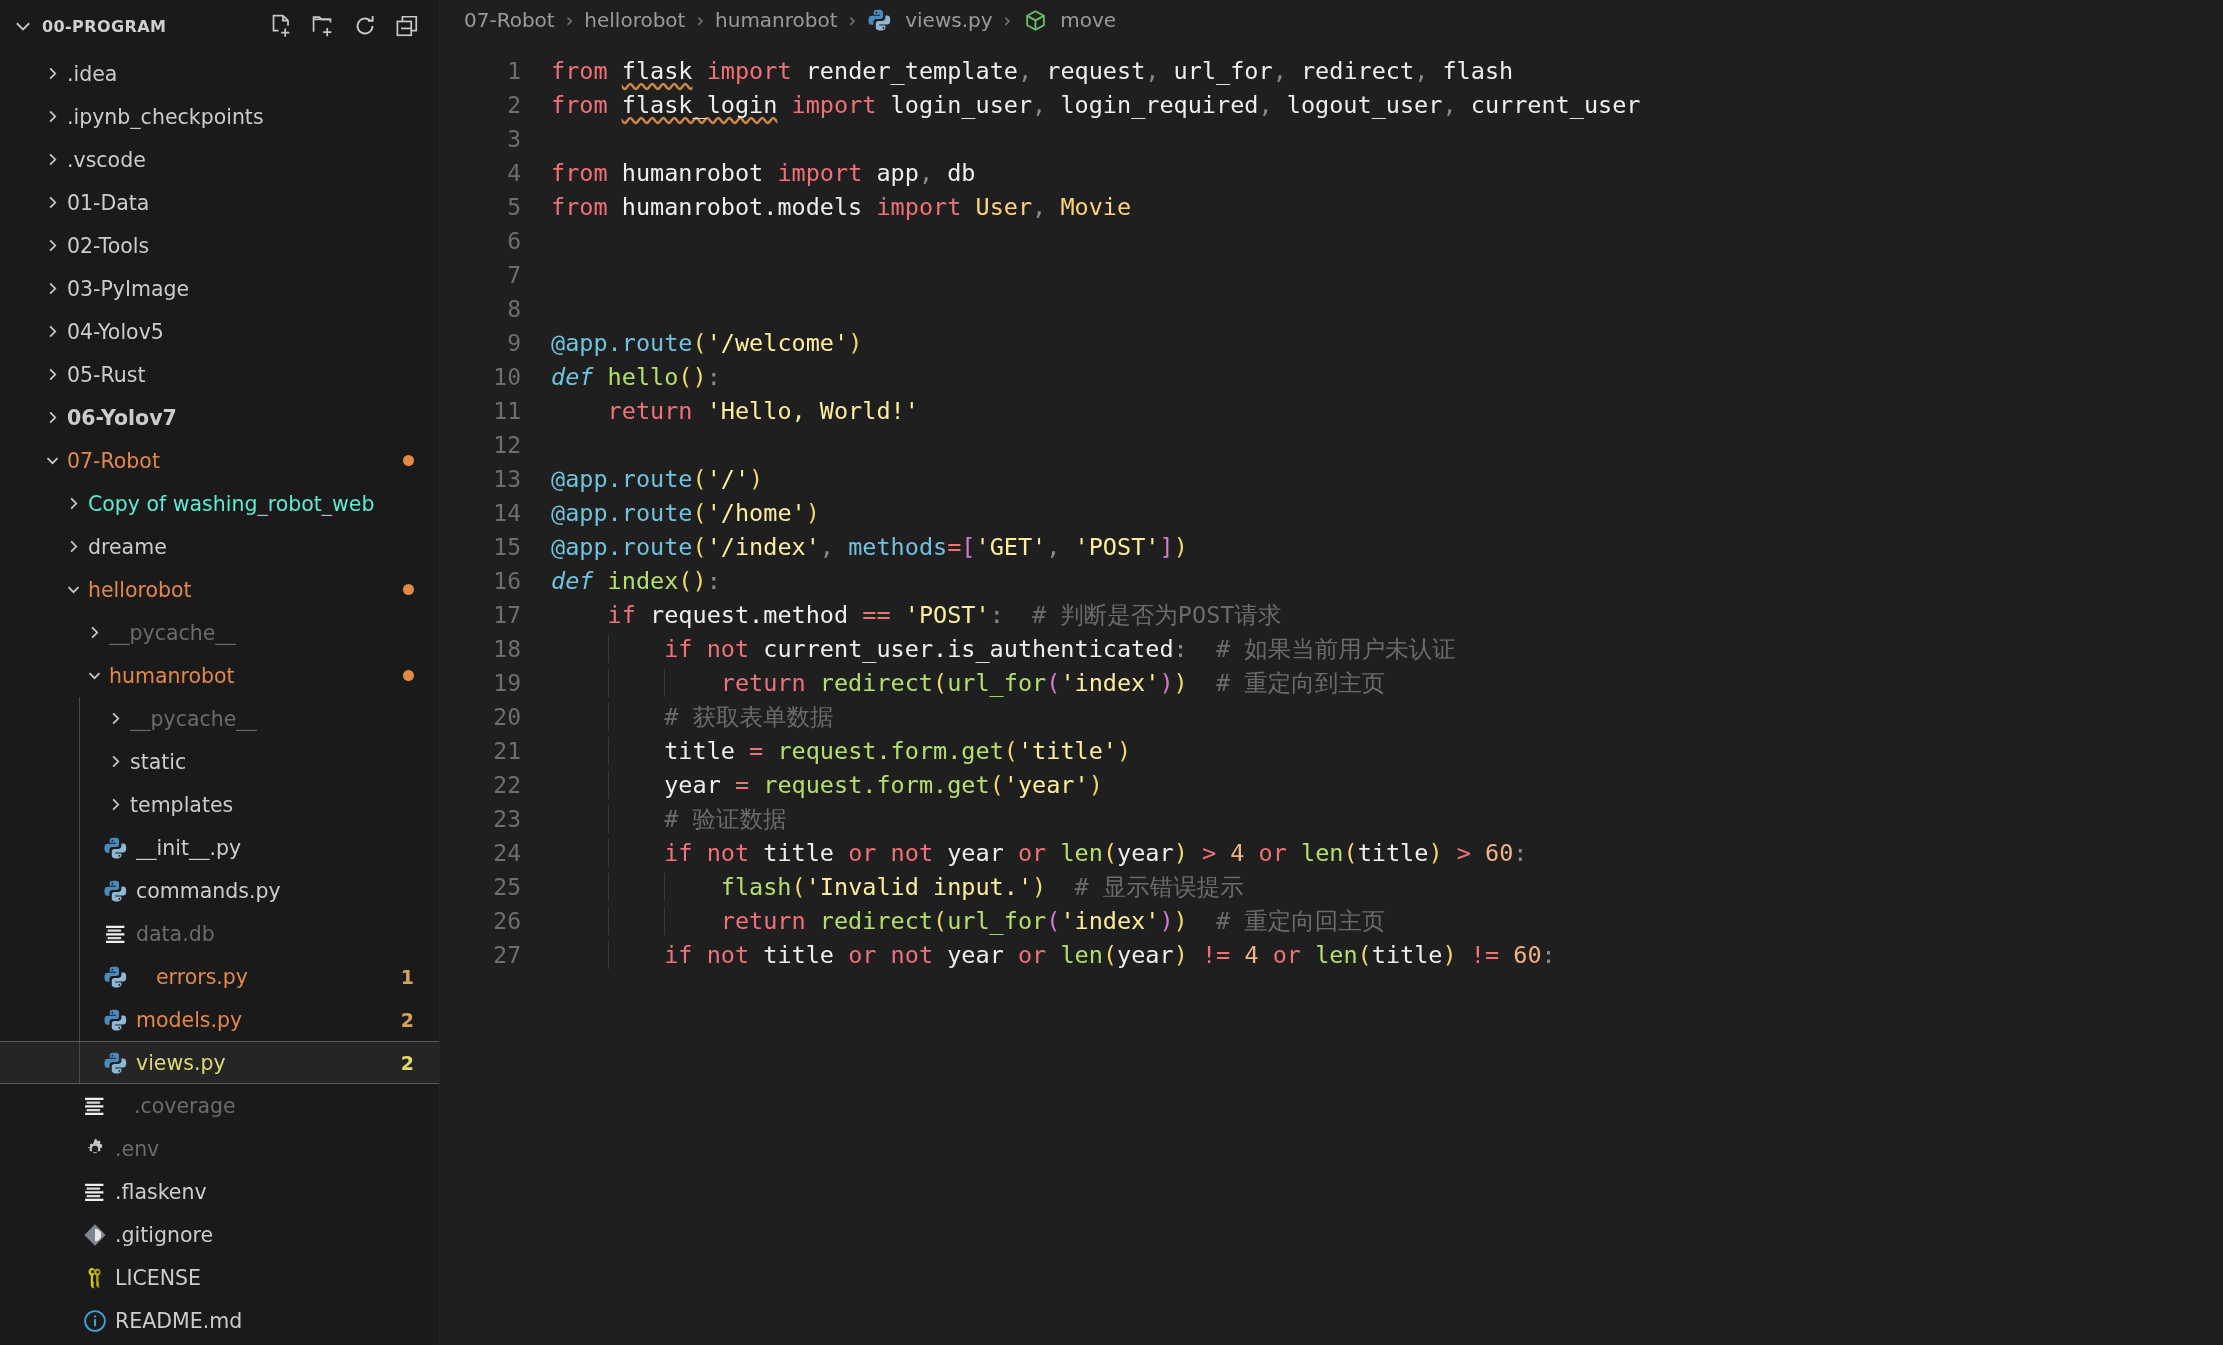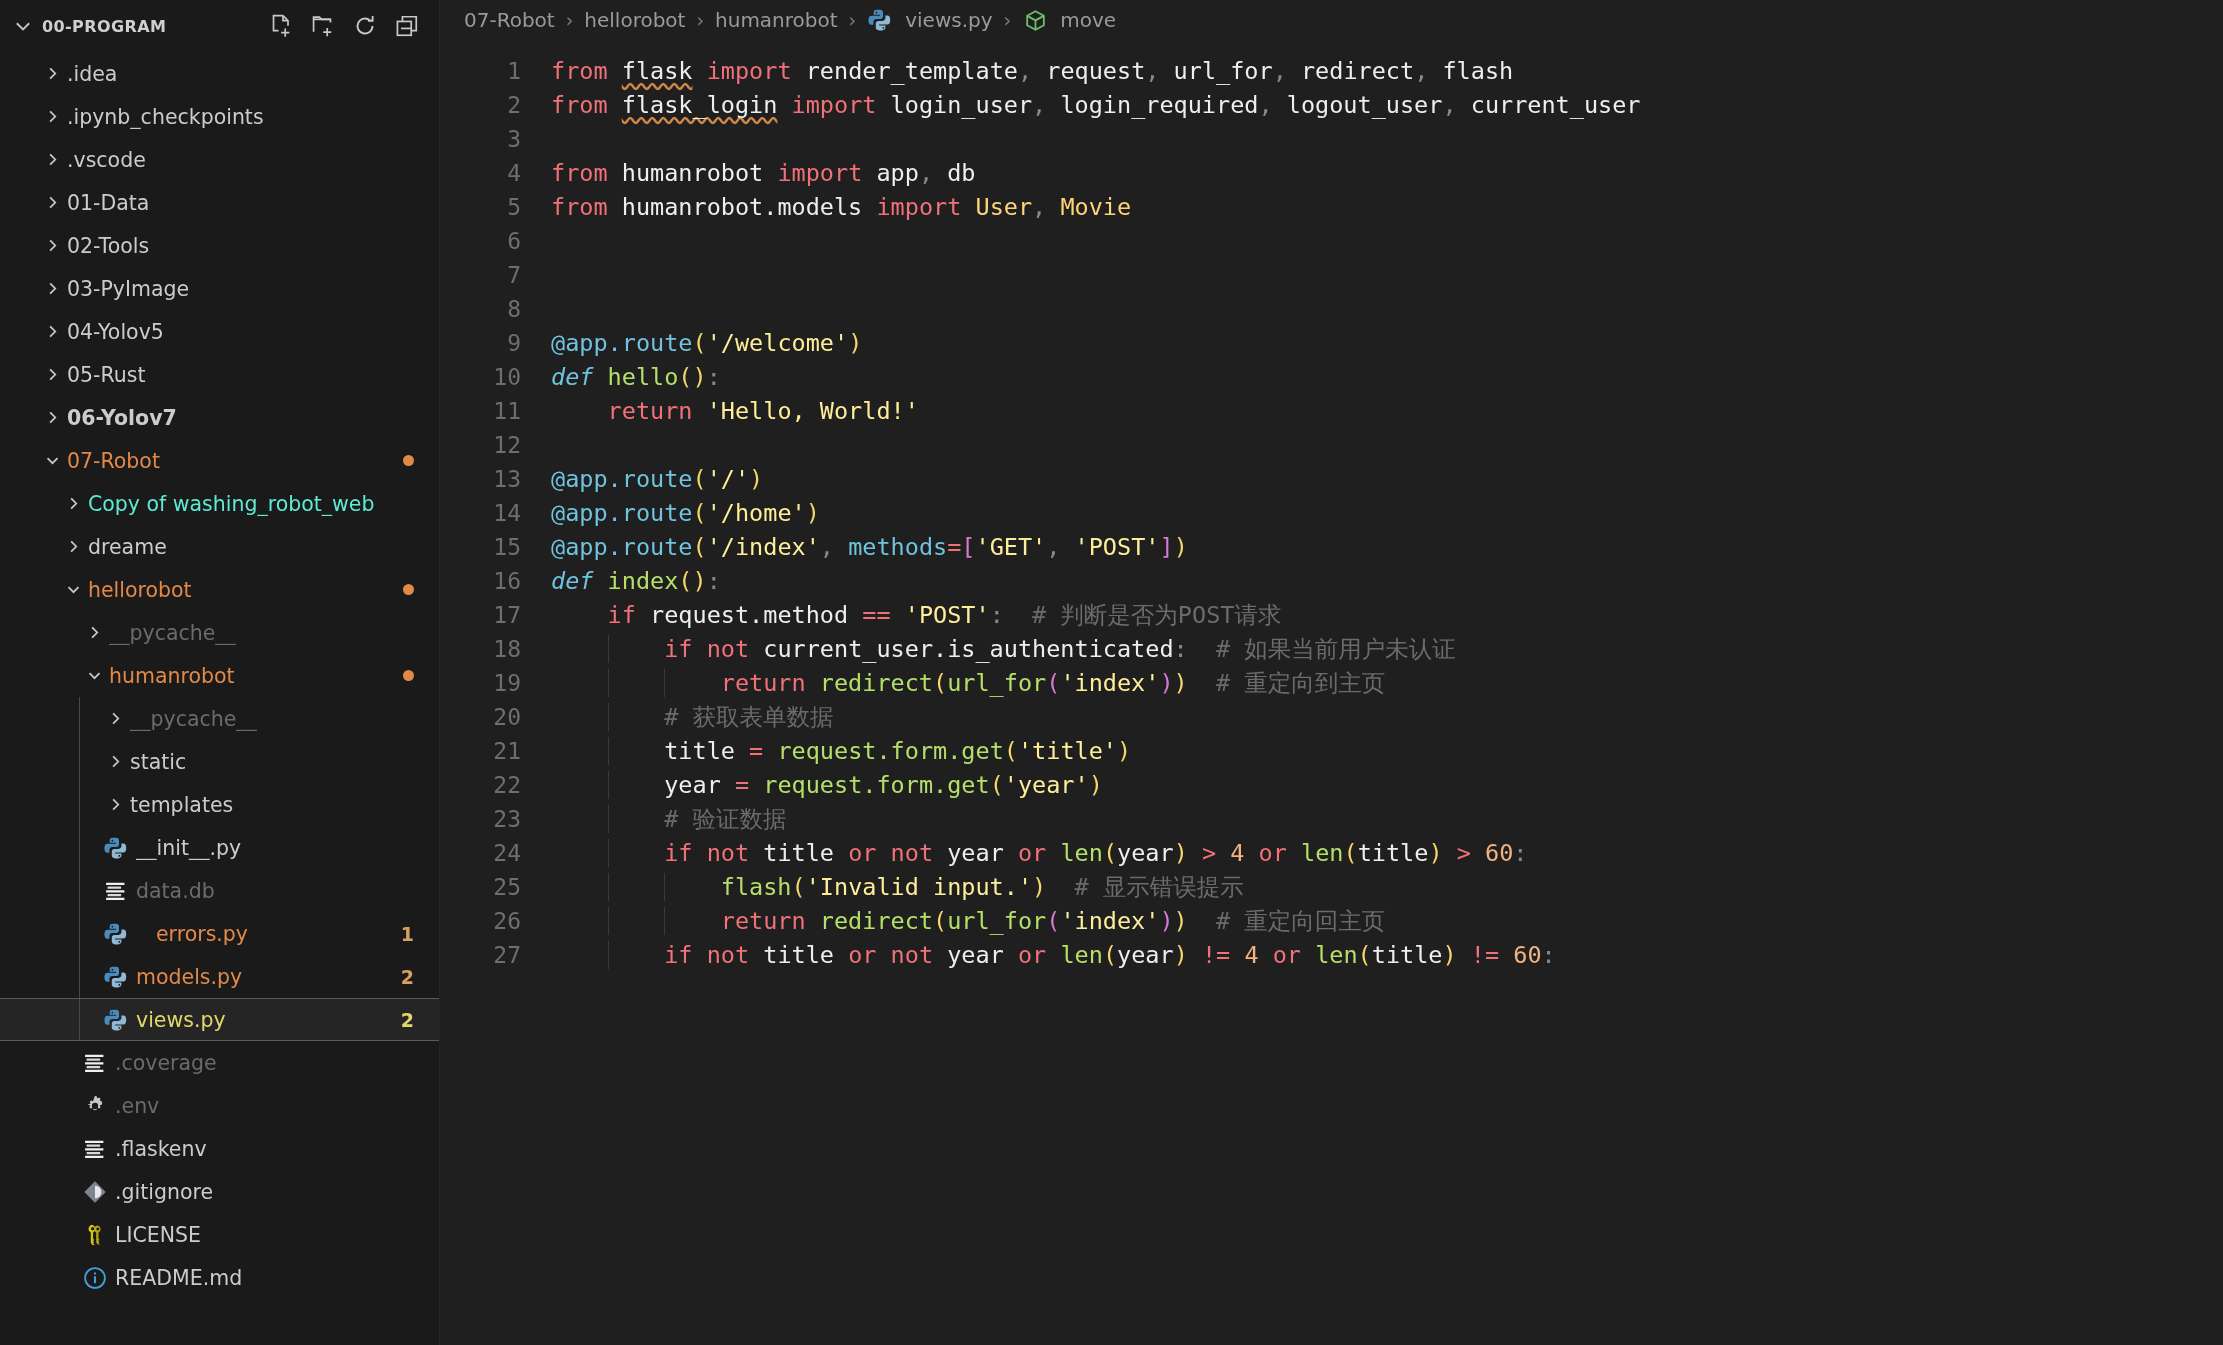--- a/index.html
+++ b/index.html
@@ -360,20 +360,32 @@
             </svg>
           </span>
           <span class="label" style="color: rgb(204, 204, 204);">__init__.py</span>
         </div>
         <div class="row">
           <span class="ind" style="width: 88px;">
             <span class="guide" style="left: 67px;"></span>
           </span>
           <span class="ficon">
             <svg viewBox="0 0 16 16" width="24" height="24">
+              <path d="M7.9 1.1c-1.1 0-2.1.1-2.9.3-.9.2-1.2.7-1.2 1.5v1.6h4.2v.6H2.4c-.9 0-1.7.5-1.9 1.5-.3 1.1-.3 1.8 0 3 .2.9.8 1.5 1.7 1.5h1.4V9.2c0-1 .9-1.9 1.9-1.9h2.9c.9 0 1.6-.7 1.6-1.6V2.9c0-.9-.7-1.5-1.6-1.7-.5-.1-1-.1-1.5-.1zM5.6 2.5c.3 0 .6.3.6.6s-.3.6-.6.6-.6-.3-.6-.6.3-.6.6-.6z" fill="#4a8bbe"></path>
+              <path d="M11.6 4.9v1.8c0 1-.9 1.9-1.9 1.9H6.8c-.9 0-1.6.8-1.6 1.6v3c0 .9.7 1.4 1.6 1.6 1 .3 2 .4 3.2 0 .8-.2 1.6-.7 1.6-1.6v-1.6H7.4v-.6h5.6c.9 0 1.3-.6 1.6-1.5.3-1 .3-1.9 0-3-.2-.9-.7-1.5-1.6-1.5h-1.4zM10.2 12.7c.3 0 .6.3.6.6s-.3.6-.6.6-.6-.3-.6-.6.3-.6.6-.6z" fill="#8fb8d4"></path>
+            </svg>
+          </span>
+          <span class="label" style="color: rgb(204, 204, 204);">commands.py</span>
+        </div>
+        <div class="row">
+          <span class="ind" style="width: 88px;">
+            <span class="guide" style="left: 67px;"></span>
+          </span>
+          <span class="ficon">
+            <svg viewBox="0 0 16 16" width="24" height="24">
               <rect x="1.4" y="2.5" width="12.2" height="1.5" fill="#f0f0f0"></rect>
               <rect x="2.4" y="5.0" width="9.0" height="1.5" fill="#d8d8d8"></rect>
               <rect x="1.4" y="7.5" width="12.2" height="1.5" fill="#f0f0f0"></rect>
               <rect x="2.4" y="10.0" width="9.0" height="1.5" fill="#d8d8d8"></rect>
               <rect x="1.4" y="12.5" width="12.2" height="1.5" fill="#f0f0f0"></rect>
             </svg>
           </span>
           <span class="label" style="color: rgb(107, 107, 107);">data.db</span>
         </div>
         <div class="row">
@@ -419,21 +431,21 @@
           <span class="ind" style="width: 67px;"></span>
           <span class="ficon">
             <svg viewBox="0 0 16 16" width="24" height="24">
               <rect x="1.4" y="2.5" width="12.2" height="1.5" fill="#f0f0f0"></rect>
               <rect x="2.4" y="5.0" width="9.0" height="1.5" fill="#d8d8d8"></rect>
               <rect x="1.4" y="7.5" width="12.2" height="1.5" fill="#f0f0f0"></rect>
               <rect x="2.4" y="10.0" width="9.0" height="1.5" fill="#d8d8d8"></rect>
               <rect x="1.4" y="12.5" width="12.2" height="1.5" fill="#f0f0f0"></rect>
             </svg>
           </span>
-          <span class="label" style="color: rgb(107, 107, 107);">.coverage</span>
+          <span class="label" style="color: rgb(107, 107, 107); margin-left: 19px;">.coverage</span>
         </div>
         <div class="row">
           <span class="ind" style="width: 67px;"></span>
           <span class="ficon">
             <svg viewBox="0 0 16 16" width="24" height="24">
               <path d="M8 1.2l1.1.3.4 1.3 1.3-.5.9.9-.5 1.3 1.3.4.3 1.1-.3 1.1-1.3.4.5 1.3-.9.9-1.3-.5-.4 1.3-1.1.3-1.1-.3-.4-1.3-1.3.5-.9-.9.5-1.3-1.3-.4L3.4 8l.3-1.1 1.3-.4-.5-1.3.9-.9 1.3.5.4-1.3z" fill="#c5c5c5"></path>
               <circle cx="8" cy="8" r="2.1" fill="#1a1a1a"></circle>
             </svg>
           </span>
           <span class="label" style="color: rgb(107, 107, 107);">.env</span>

